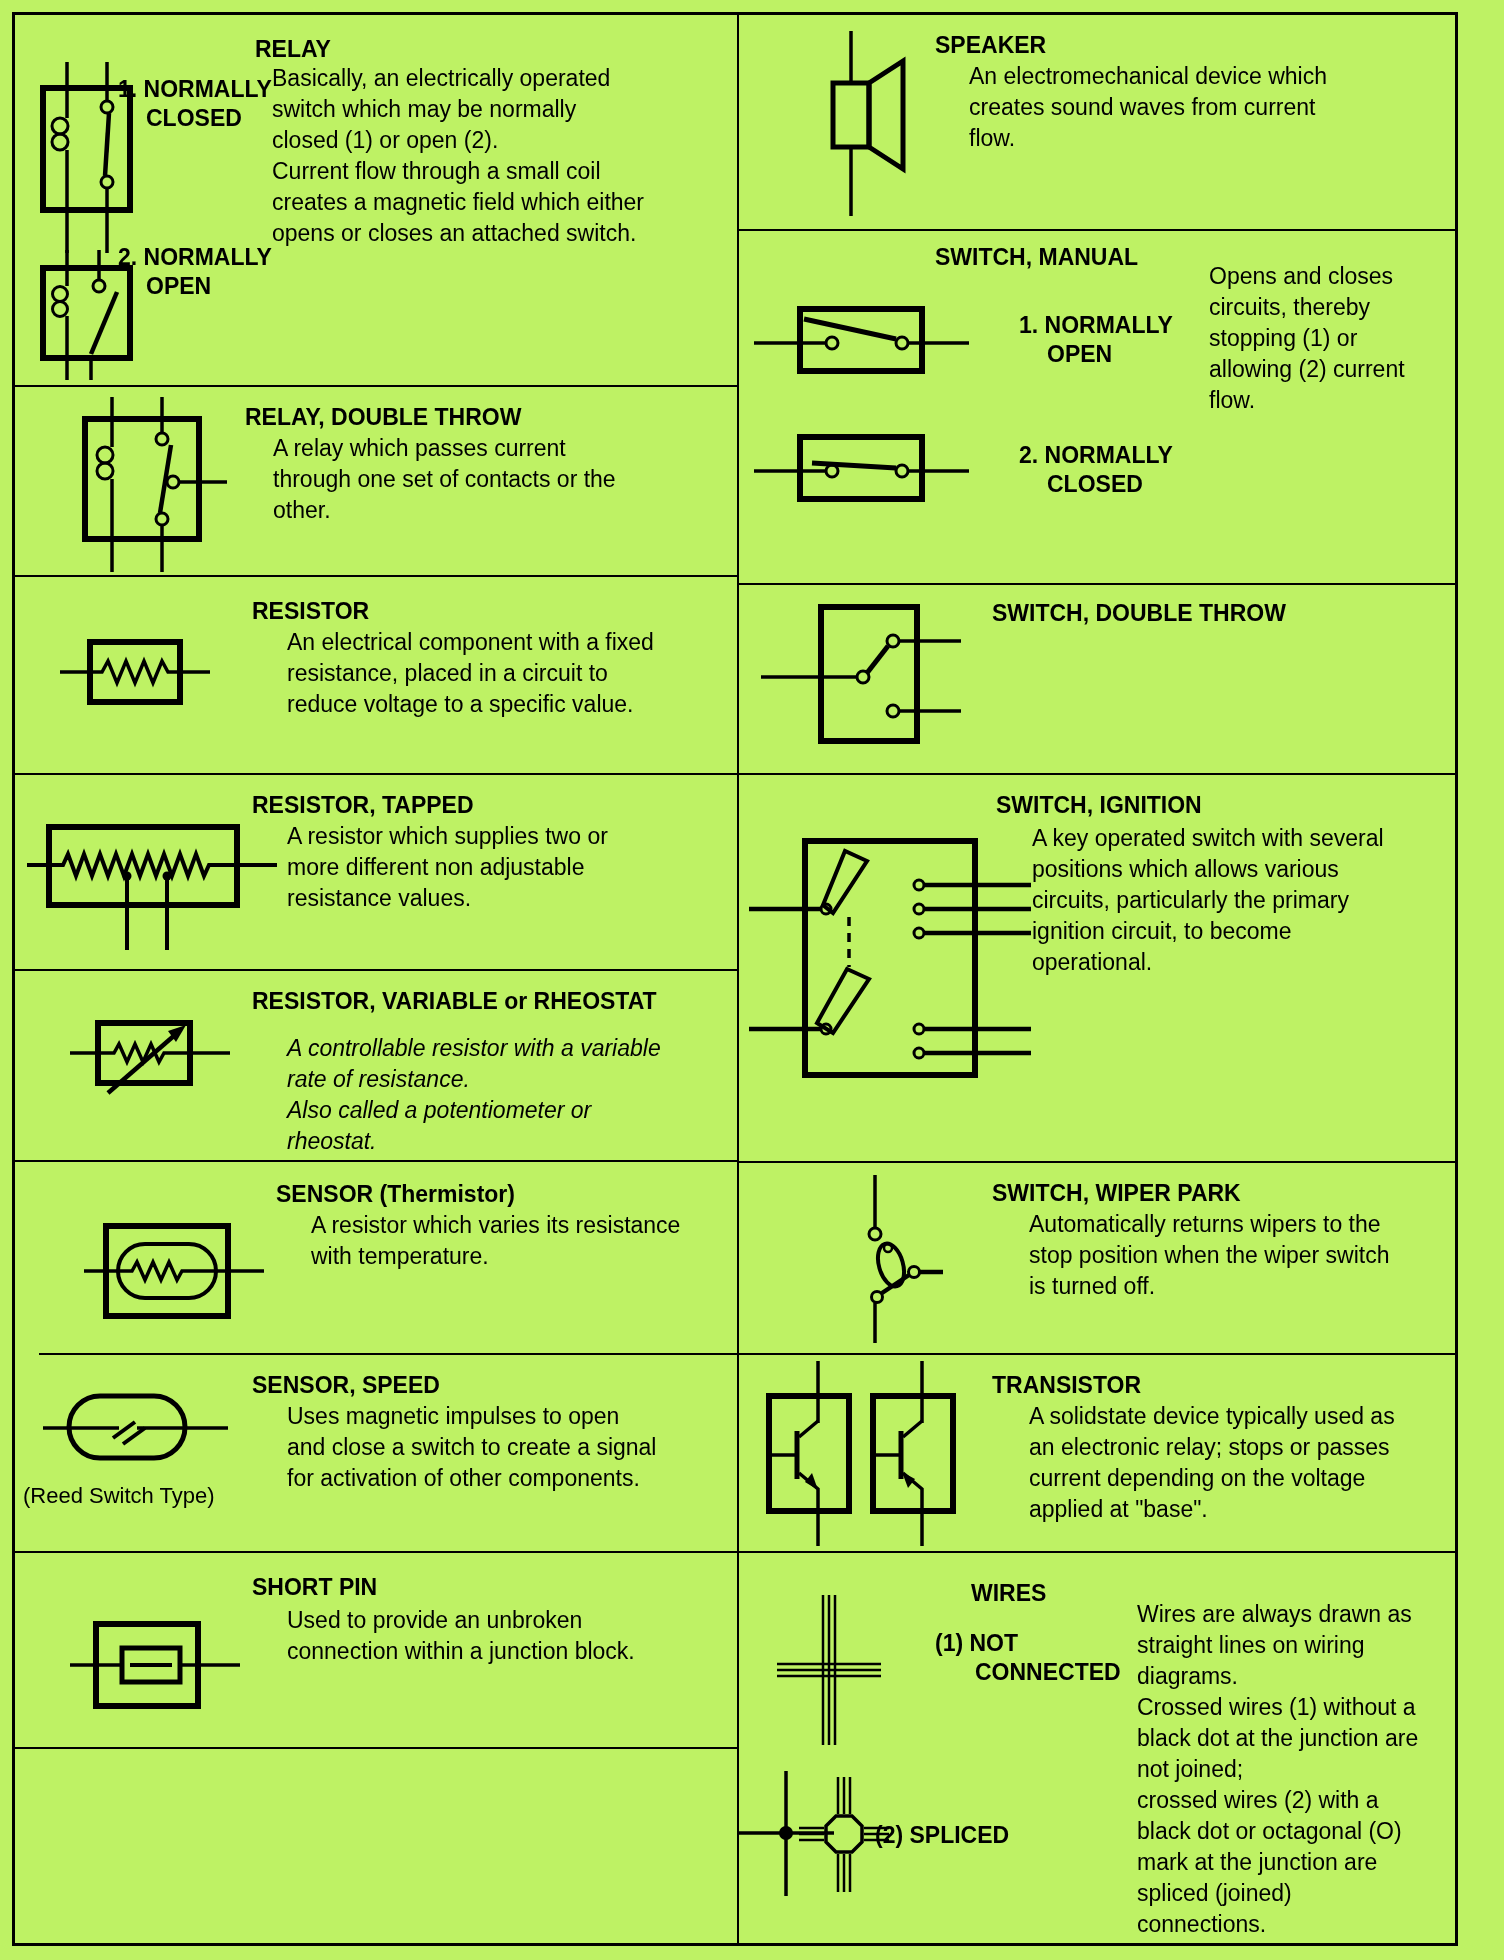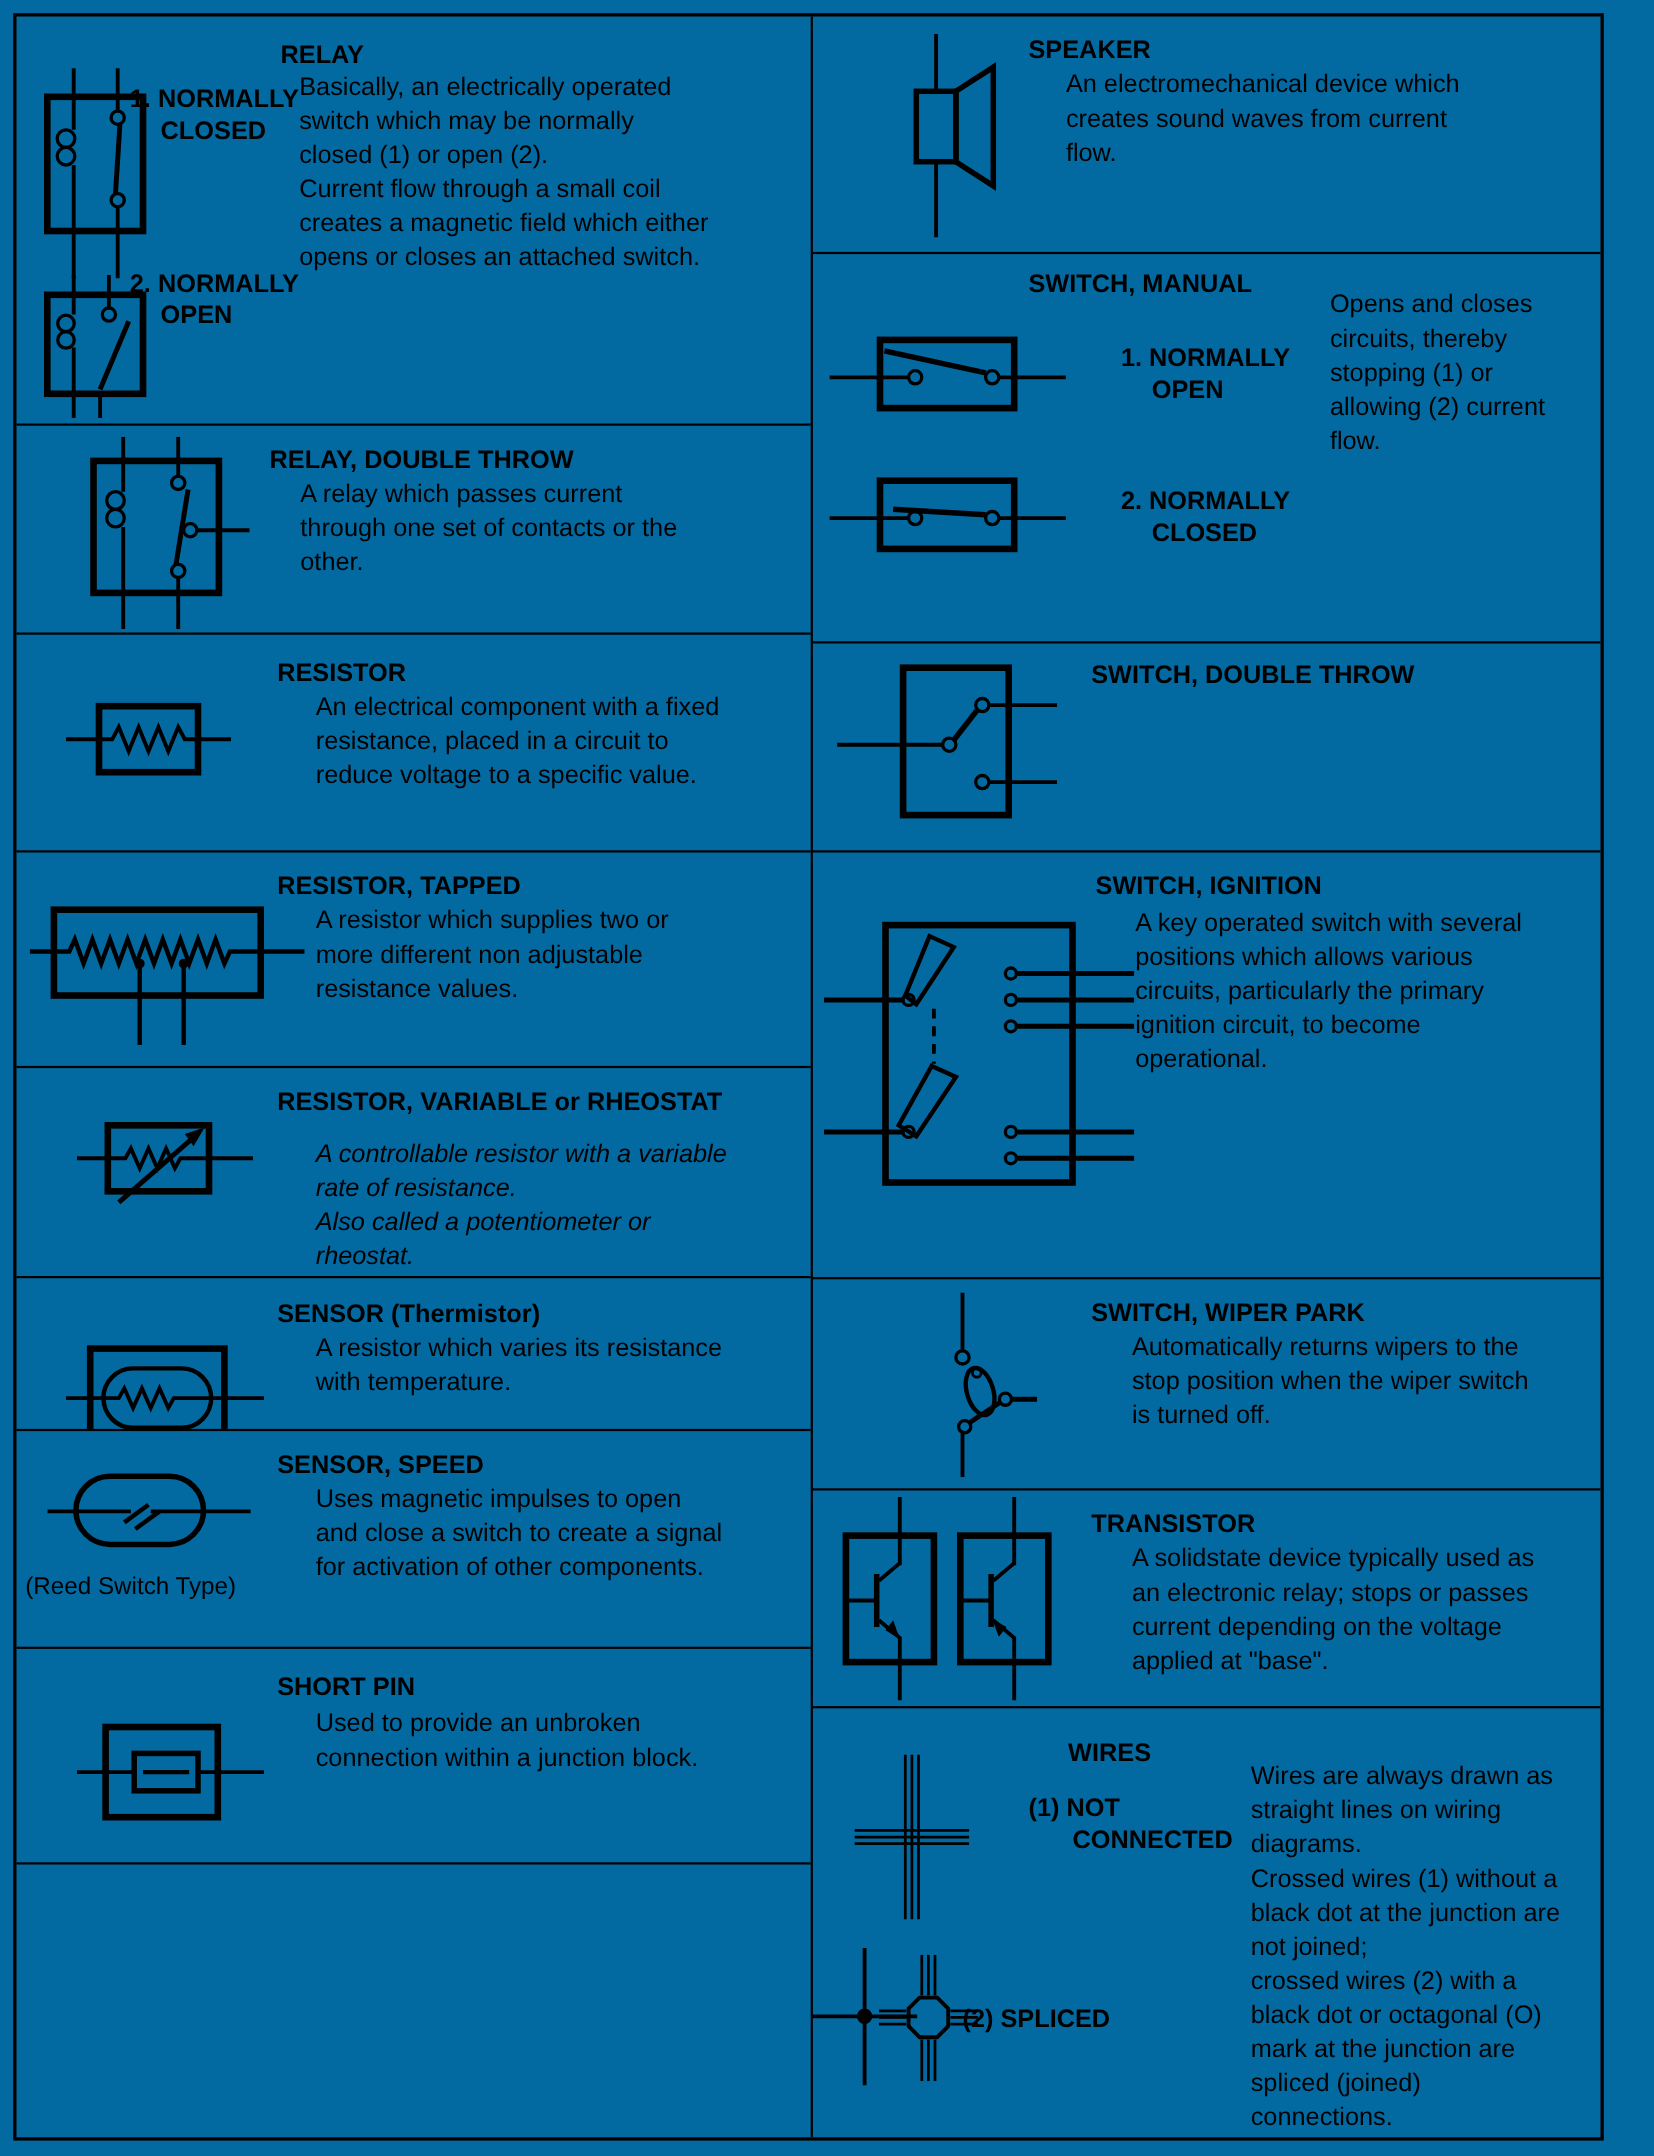--- a/index.html
+++ b/index.html
@@ -1,16 +1,16 @@
 <!DOCTYPE html>
 <html><head>
 <meta charset="utf-8">
 <style>
   html,body{margin:0;padding:0;background:#fff;}
-  .page{position:relative;width:1504px;height:1960px;background:#0369a1;
+  .page{position:relative;width:1504px;height:1960px;background:#bef264;
         font-family:"Liberation Sans", sans-serif;color:#000;}
   .sheet{position:absolute;left:12px;top:12px;width:1446px;height:1934px;
          border:3px solid #000;box-sizing:border-box;display:flex;}
   .col{display:flex;flex-direction:column;box-sizing:border-box;}
   .col-left{width:722px;}
   .col-right{flex:1;border-left:2px solid #000;}
   .row{position:relative;box-sizing:border-box;border-bottom:2px solid #000;overflow:hidden;}
   .row.last{border-bottom:none;flex:1;}
   .abs{position:absolute;}
   .row-title{font-weight:bold;font-size:23px;line-height:29px;white-space:pre;}
@@ -135,21 +135,21 @@
      <svg class="abs" style="left:55px;top:30px;" width="160" height="105" viewBox="0 0 160 105">
        <g stroke="#000" fill="none" stroke-width="3.5">
          <path d="M0,52 H44 l5,-9 l8,18 l8,-18 l8,18 l8,-18 l8,18 l5,-9 H160"></path>
          <rect x="28" y="22" width="92" height="60" stroke-width="6"></rect>
          <path d="M38,92 L106,33" stroke-width="4.5"></path>
          <polygon points="116,24 98,30 106,41" fill="#000" stroke="none"></polygon>
        </g>
      </svg>
    </div>
 
-   <div class="row" style="height:139px;">
+   <div class="row" style="height:193px;margin-left:24px;">
      <div class="abs row-title" style="left:237px;top:18px;">SENSOR (Thermistor)</div>
      <div class="abs row-desc" style="left:272px;top:48px;">A resistor which varies its resistance
 with temperature.</div>
      <svg class="abs" style="left:45px;top:56px;" width="180" height="110" viewBox="0 0 180 110">
        <g stroke="#000" fill="none" stroke-width="3.5">
          <rect x="22" y="8" width="122" height="90" stroke-width="6"></rect>
          <rect x="34" y="26" width="98" height="54" rx="27" stroke-width="4"></rect>
          <path d="M0,53 H48 l5,-9 l8,18 l8,-18 l8,18 l8,-18 l8,18 l5,-9 H180"></path>
        </g>
      </svg>

